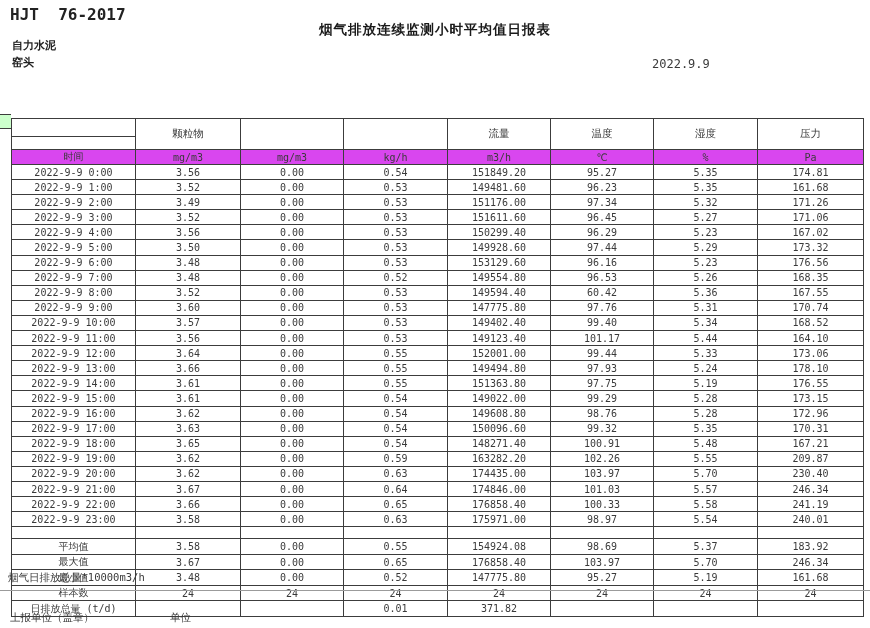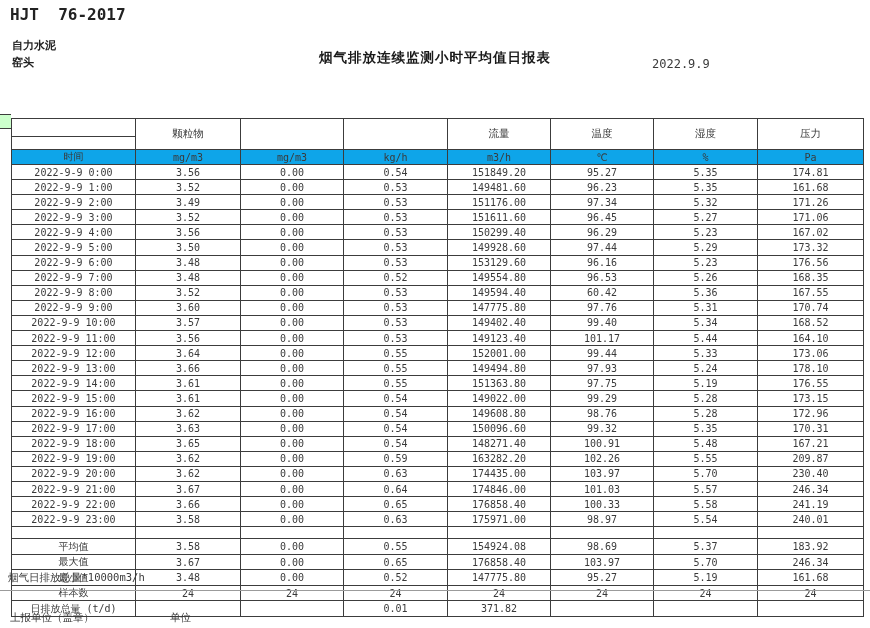--- a/index.html
+++ b/index.html
@@ -3,41 +3,41 @@
 <meta charset="utf-8">
 <style>
   html,body{margin:0;padding:0;}
   body{
     width:870px;height:628px;background:#ffffff;position:relative;
     font-family:"DejaVu Sans Mono","DejaVu Sans",monospace;
     color:#3a3a3a;overflow:hidden;
   }
   .abs{position:absolute;}
   #doc-code{left:10px;top:5px;font-weight:bold;font-size:16px;white-space:pre;color:#222;}
-  #title{left:0;top:21px;width:870px;text-align:center;font-weight:bold;font-size:13.5px;color:#1a1a1a;letter-spacing:1px;margin-top:28px;}
+  #title{left:0;top:21px;width:870px;text-align:center;font-weight:bold;font-size:13.5px;color:#1a1a1a;letter-spacing:1px;}
   #company{left:12px;top:38px;font-weight:bold;font-size:11px;color:#222;}
   #station{left:12px;top:55px;font-weight:bold;font-size:11px;color:#222;}
   #date{left:652px;top:57px;font-size:12px;}
   #green-strip{left:0;top:114px;width:11px;height:15px;background:#ccffcc;border-top:1px solid #3c3c3c;border-bottom:1px solid #3c3c3c;box-sizing:border-box;}
   #bottom-rule{left:0;top:590px;width:870px;height:1px;background:#9b9b9b;}
   #footer-note{left:8px;top:571px;font-size:10.5px;}
   #report-unit{left:10px;top:611px;font-size:10.5px;}
   #unit-label{left:170px;top:611px;font-size:10.5px;}
 
   table#report{
     position:absolute;left:11px;top:82px;width:852px;
     border-collapse:collapse;table-layout:fixed;font-size:10px;margin-top:36px;
   }
   table#report td{
     border:1px solid #3c3c3c;text-align:center;vertical-align:middle;
     padding:0;overflow:hidden;white-space:nowrap;color:#3a3a3a;
   }
   tr.h1 td{height:17px;font-size:10.5px;}
   tr.h2 td{height:12px;}
-  tr.unit td{height:13px;background:#0ea5e9;}
+  tr.unit td{height:13px;background:#d946ef;}
   tr.data td{height:14.1px;}
   tr.spacer td{height:11px;}
   tr.sum td{height:14.5px;}
   td.left-label{text-align:left;padding-left:3px;}
 </style>
 </head>
 <body>
 
 <div class="abs" id="doc-code">HJT  76-2017</div>
 <div class="abs" id="title">烟气排放连续监测小时平均值日报表</div>

